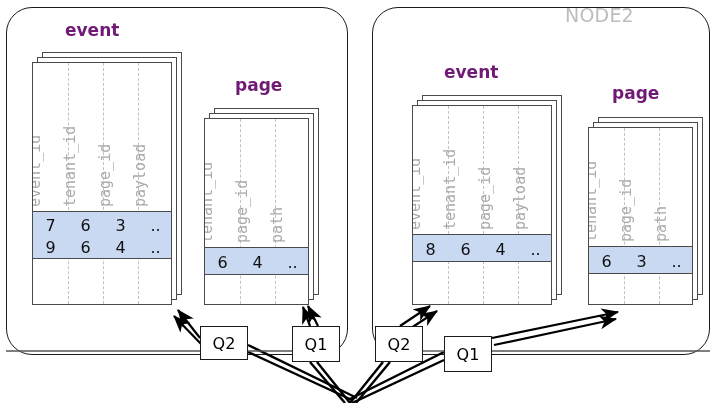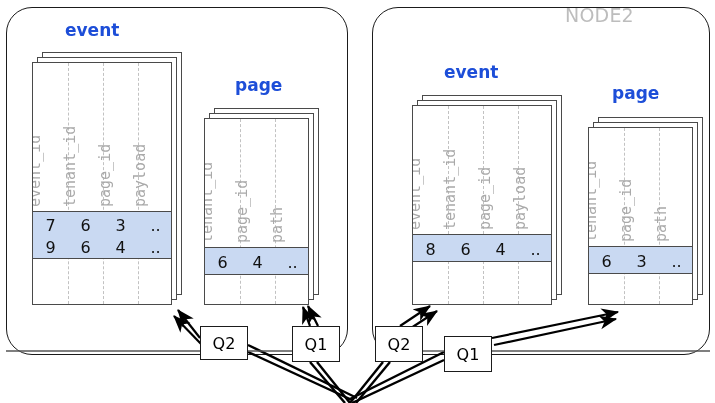--- a/index.html
+++ b/index.html
@@ -49,21 +49,21 @@
     white-space: nowrap;
   }
   #node-1-label { left: 200px; top: 20px; }
   #node-2-label { left: 565px; top: 4px; }
 
   
   .table-title {
     position: absolute;
     font-size: 17px;
     font-weight: bold;
-    color: #1d4ed8;
+    color: #701a75;
     white-space: nowrap;
   }
 
   
   .table-stack {
     position: absolute;
   }
   .card-shadow {
     position: absolute;
     border: 1.4px solid #4a4a4a;

